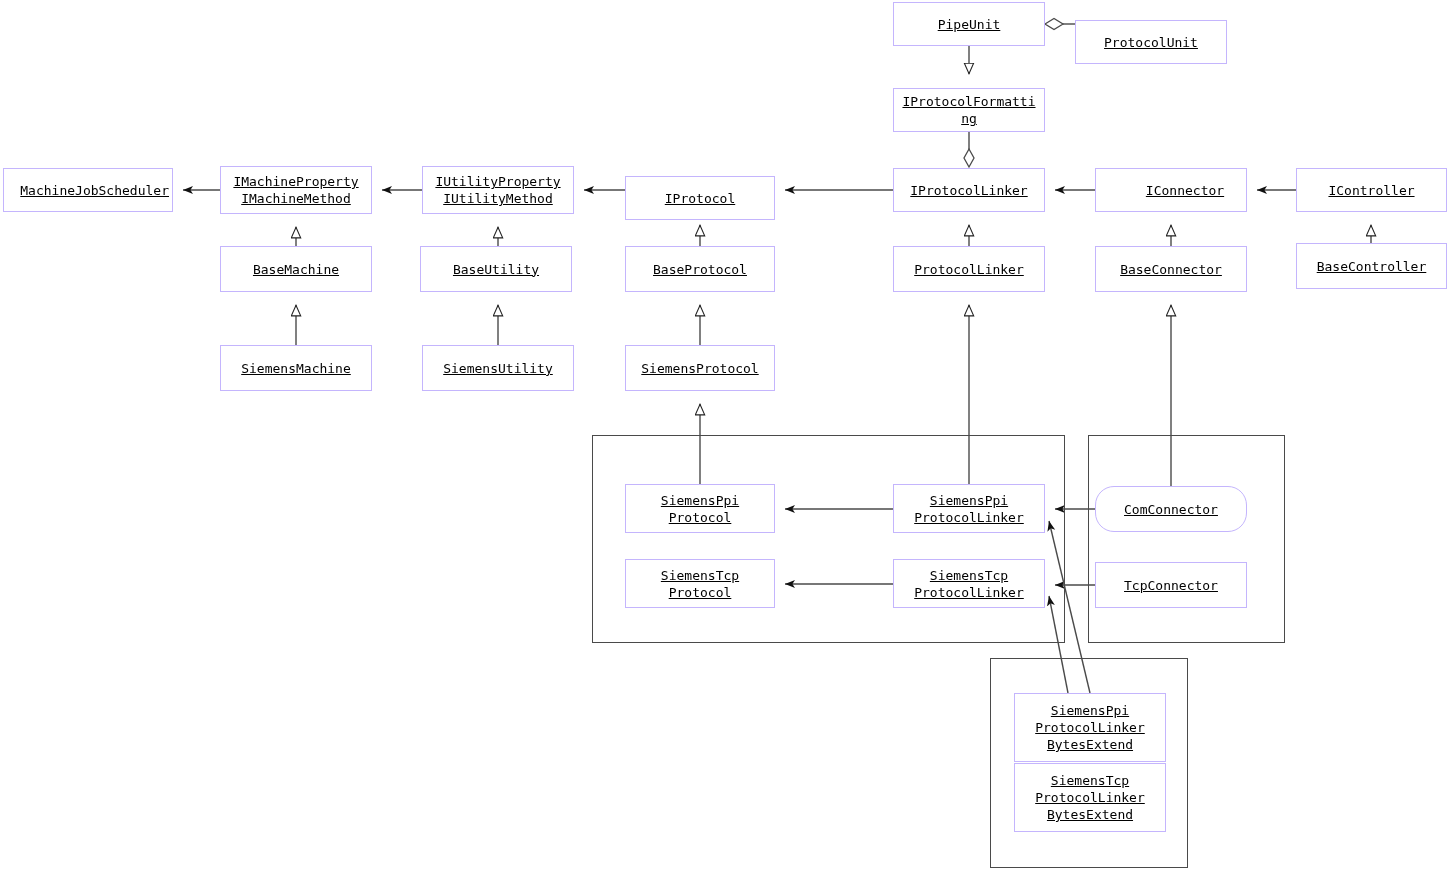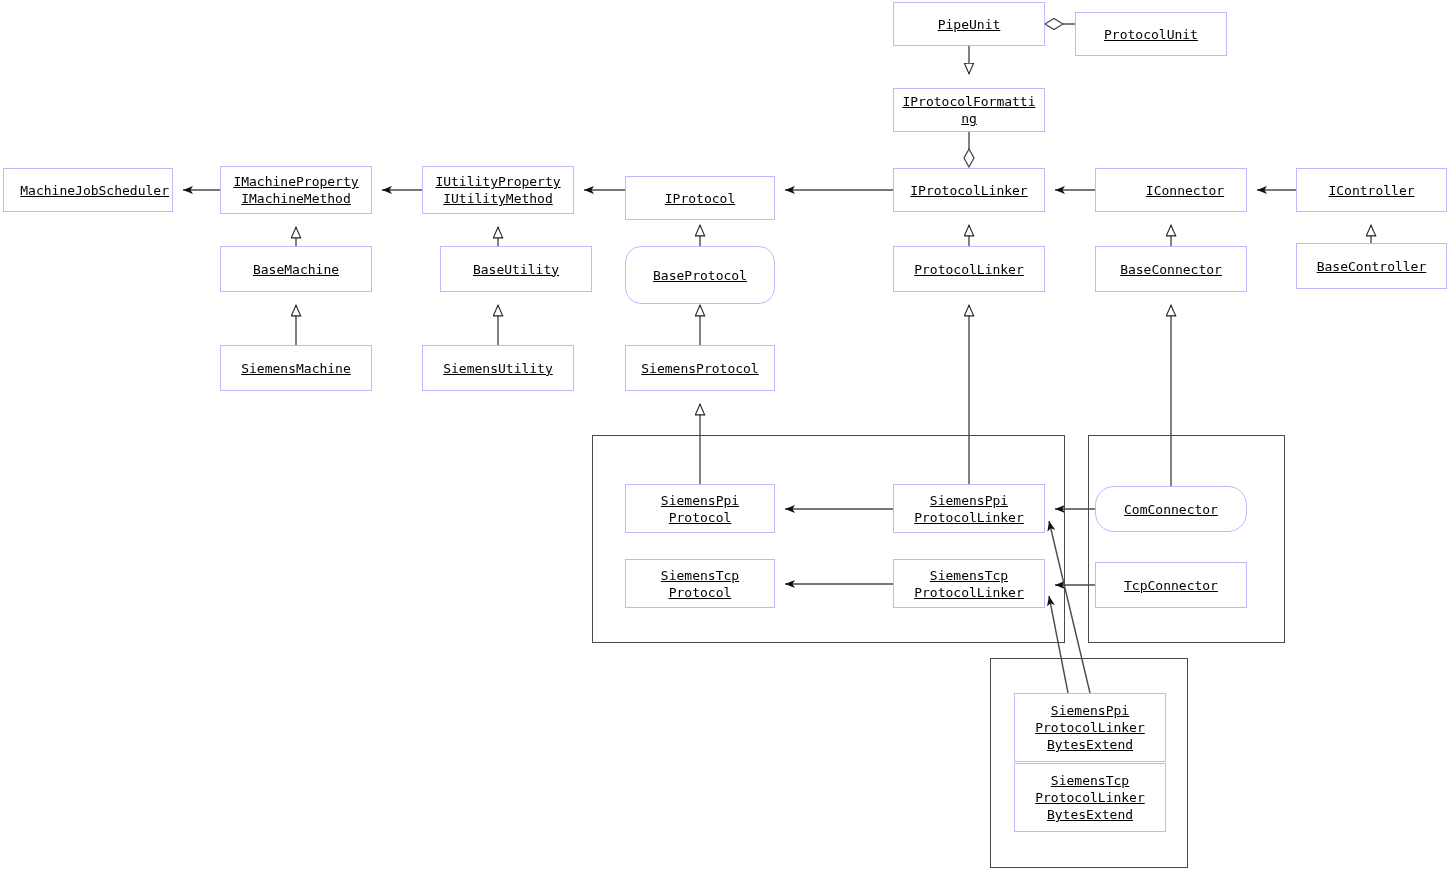--- a/index.html
+++ b/index.html
@@ -116,21 +116,21 @@
   </svg>
 
   <div class="uml-group" style="left:592px; top:435px; width:473px; height:208px;"></div>
   <div class="uml-group" style="left:1088px; top:435px; width:197px; height:208px;"></div>
   <div class="uml-group" style="left:990px; top:658px; width:198px; height:210px;"></div>
 
   <div class="uml-box" style="left:893px; top:2px; width:152px; height:44px;">
     <span class="box-label">PipeUnit</span>
   </div>
 
-  <div class="uml-box" style="left:1075px; top:12px; width:152px; height:44px;">
+  <div class="uml-box" style="left:1075px; top:20px; width:152px; height:44px;">
     <span class="box-label">ProtocolUnit</span>
   </div>
 
   <div class="uml-box" style="left:893px; top:88px; width:152px; height:44px;">
     <span class="box-label">IProtocolFormatti
 ng</span>
   </div>
 
   <div class="uml-box" style="left:3px; top:168px; width:170px; height:44px;justify-content:flex-end;">
     <span class="box-label">MachineJobScheduler</span>
@@ -159,25 +159,25 @@
   </div>
 
   <div class="uml-box" style="left:1296px; top:168px; width:151px; height:44px;">
     <span class="box-label">IController</span>
   </div>
 
   <div class="uml-box" style="left:220px; top:246px; width:152px; height:46px;">
     <span class="box-label">BaseMachine</span>
   </div>
 
-  <div class="uml-box" style="left:440px; top:246px; width:152px; height:46px;">
+  <div class="uml-box" style="left:420px; top:246px; width:152px; height:46px;">
     <span class="box-label">BaseUtility</span>
   </div>
 
-  <div class="uml-box" style="left:625px; top:246px; width:150px; height:58px;border-radius:16px;">
+  <div class="uml-box" style="left:625px; top:246px; width:150px; height:46px;">
     <span class="box-label">BaseProtocol</span>
   </div>
 
   <div class="uml-box" style="left:893px; top:246px; width:152px; height:46px;">
     <span class="box-label">ProtocolLinker</span>
   </div>
 
   <div class="uml-box" style="left:1095px; top:246px; width:152px; height:46px;">
     <span class="box-label">BaseConnector</span>
   </div>

